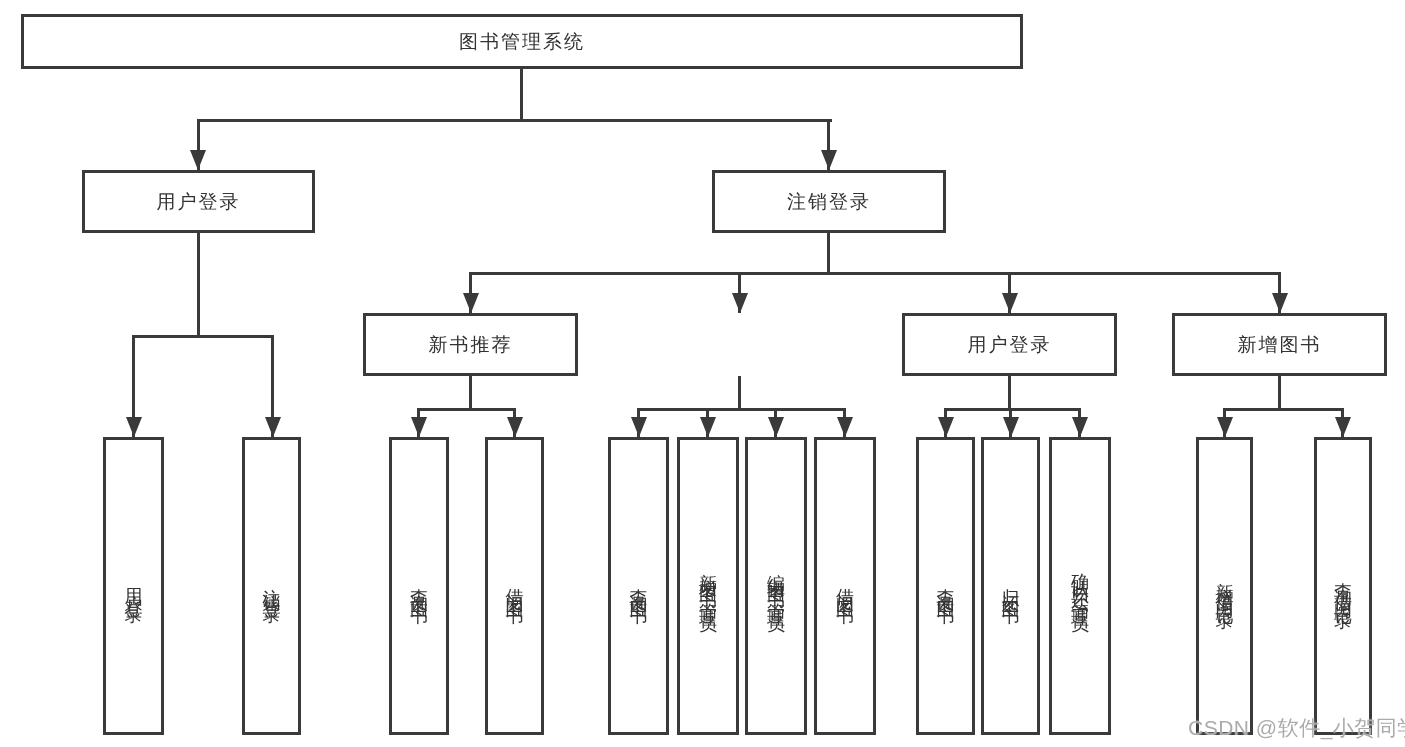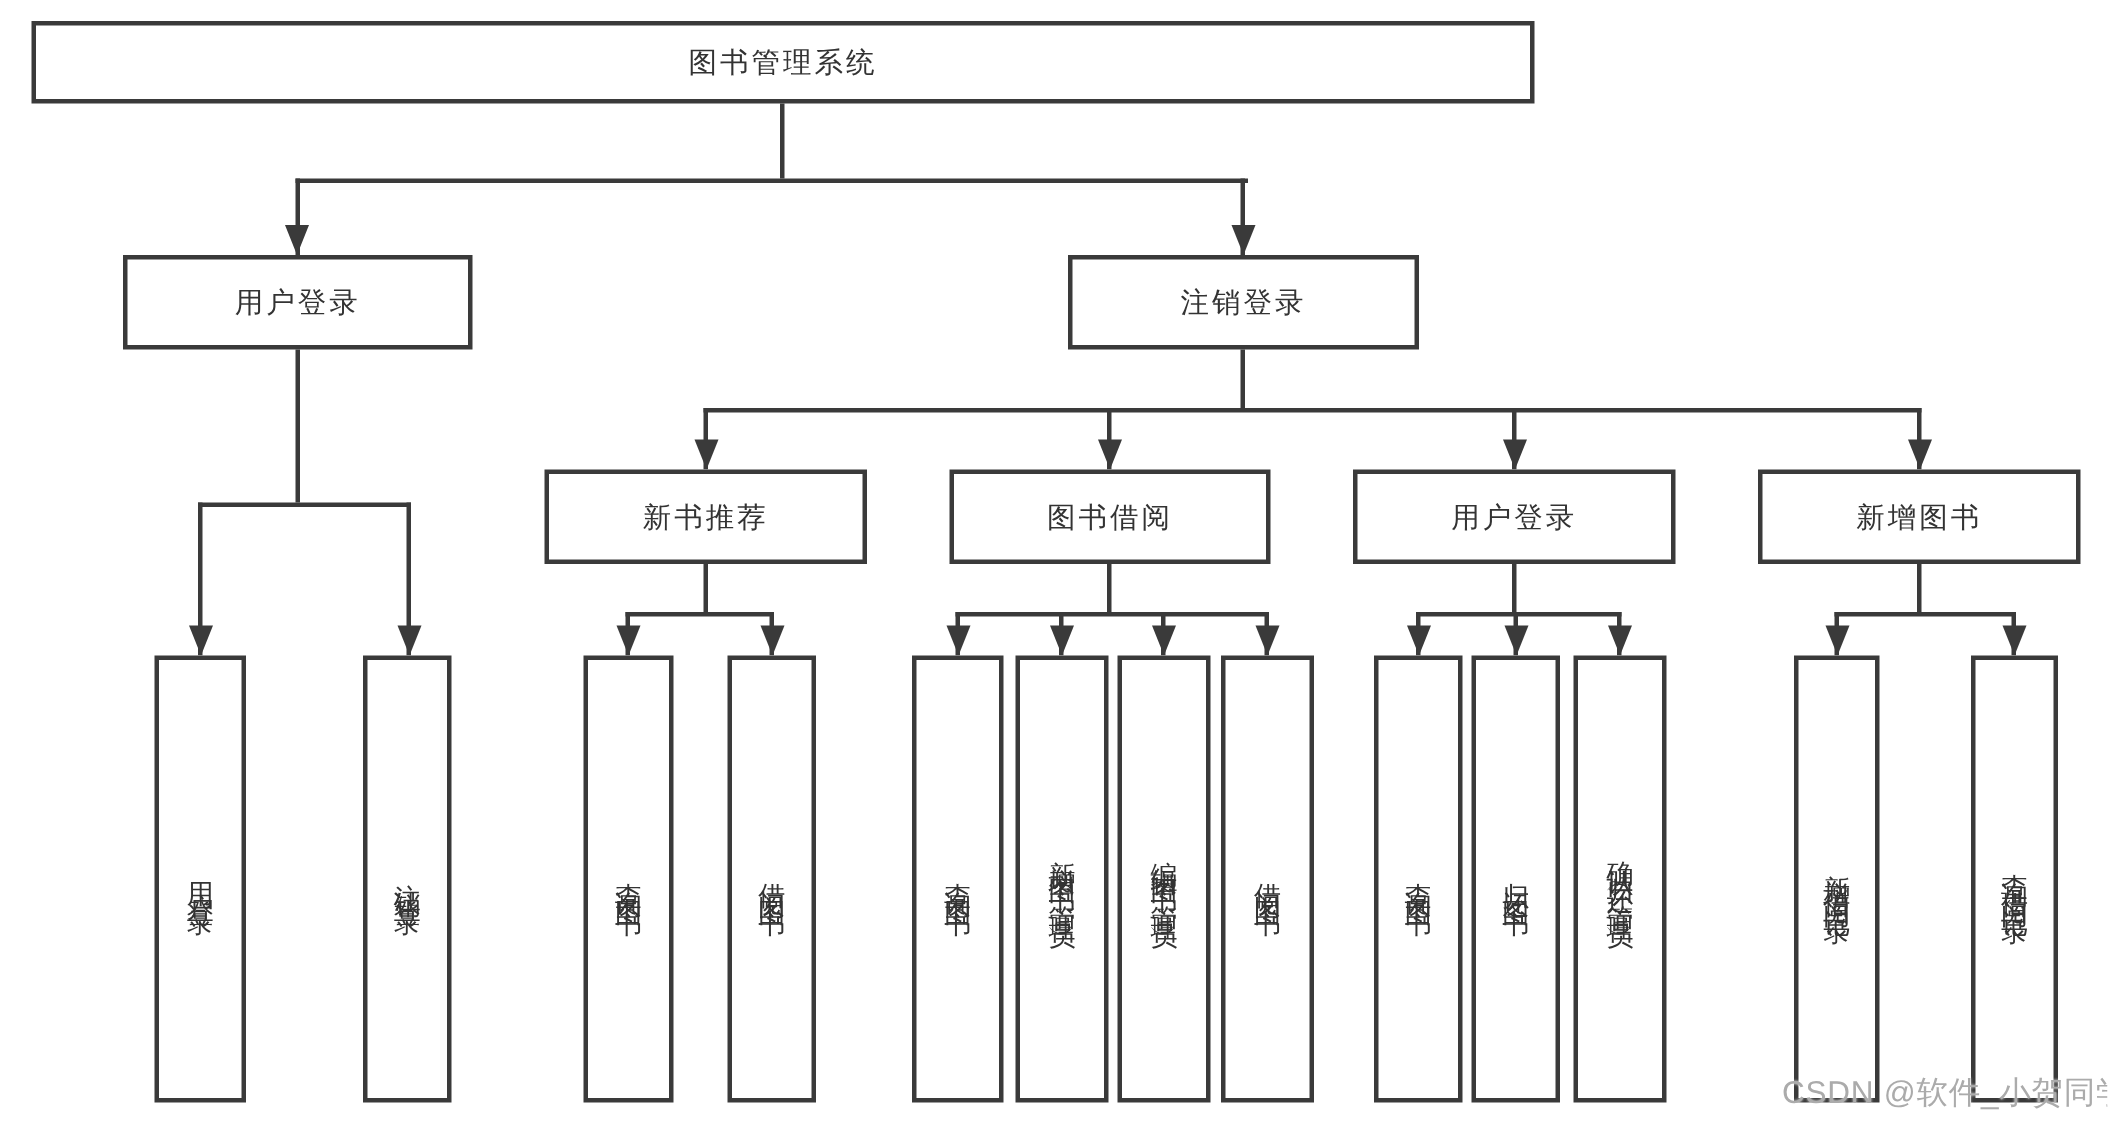--- a/index.html
+++ b/index.html
@@ -93,23 +93,20 @@
   <div class="ln" style="left:738px; top:272px; width:3px; height:41px;"></div>
   <div class="ah" style="left:732px; top:293px;"></div>
   <div class="ln" style="left:1008px; top:272px; width:3px; height:41px;"></div>
   <div class="ah" style="left:1002px; top:293px;"></div>
   <div class="ln" style="left:1278px; top:272px; width:3px; height:41px;"></div>
   <div class="ah" style="left:1272px; top:293px;"></div>
 
   <div class="bx" style="left:363px; top:313px; width:215px; height:63px;">
     <span>新书推荐</span>
   </div>
-  <div class="bx" style="left:633px; top:313px; width:214px; height:63px;">
-    <span>图书借阅</span>
-  </div>
   <div class="bx" style="left:902px; top:313px; width:215px; height:63px;">
     <span>用户登录</span>
   </div>
   <div class="bx" style="left:1172px; top:313px; width:215px; height:63px;">
     <span>新增图书</span>
   </div>
 
   <div class="ln" style="left:469px; top:376px; width:3px; height:32px;"></div>
   <div class="ln" style="left:417px; top:408px; width:99px; height:3px;"></div>
   <div class="ln" style="left:417px; top:408px; width:3px; height:29px;"></div>

